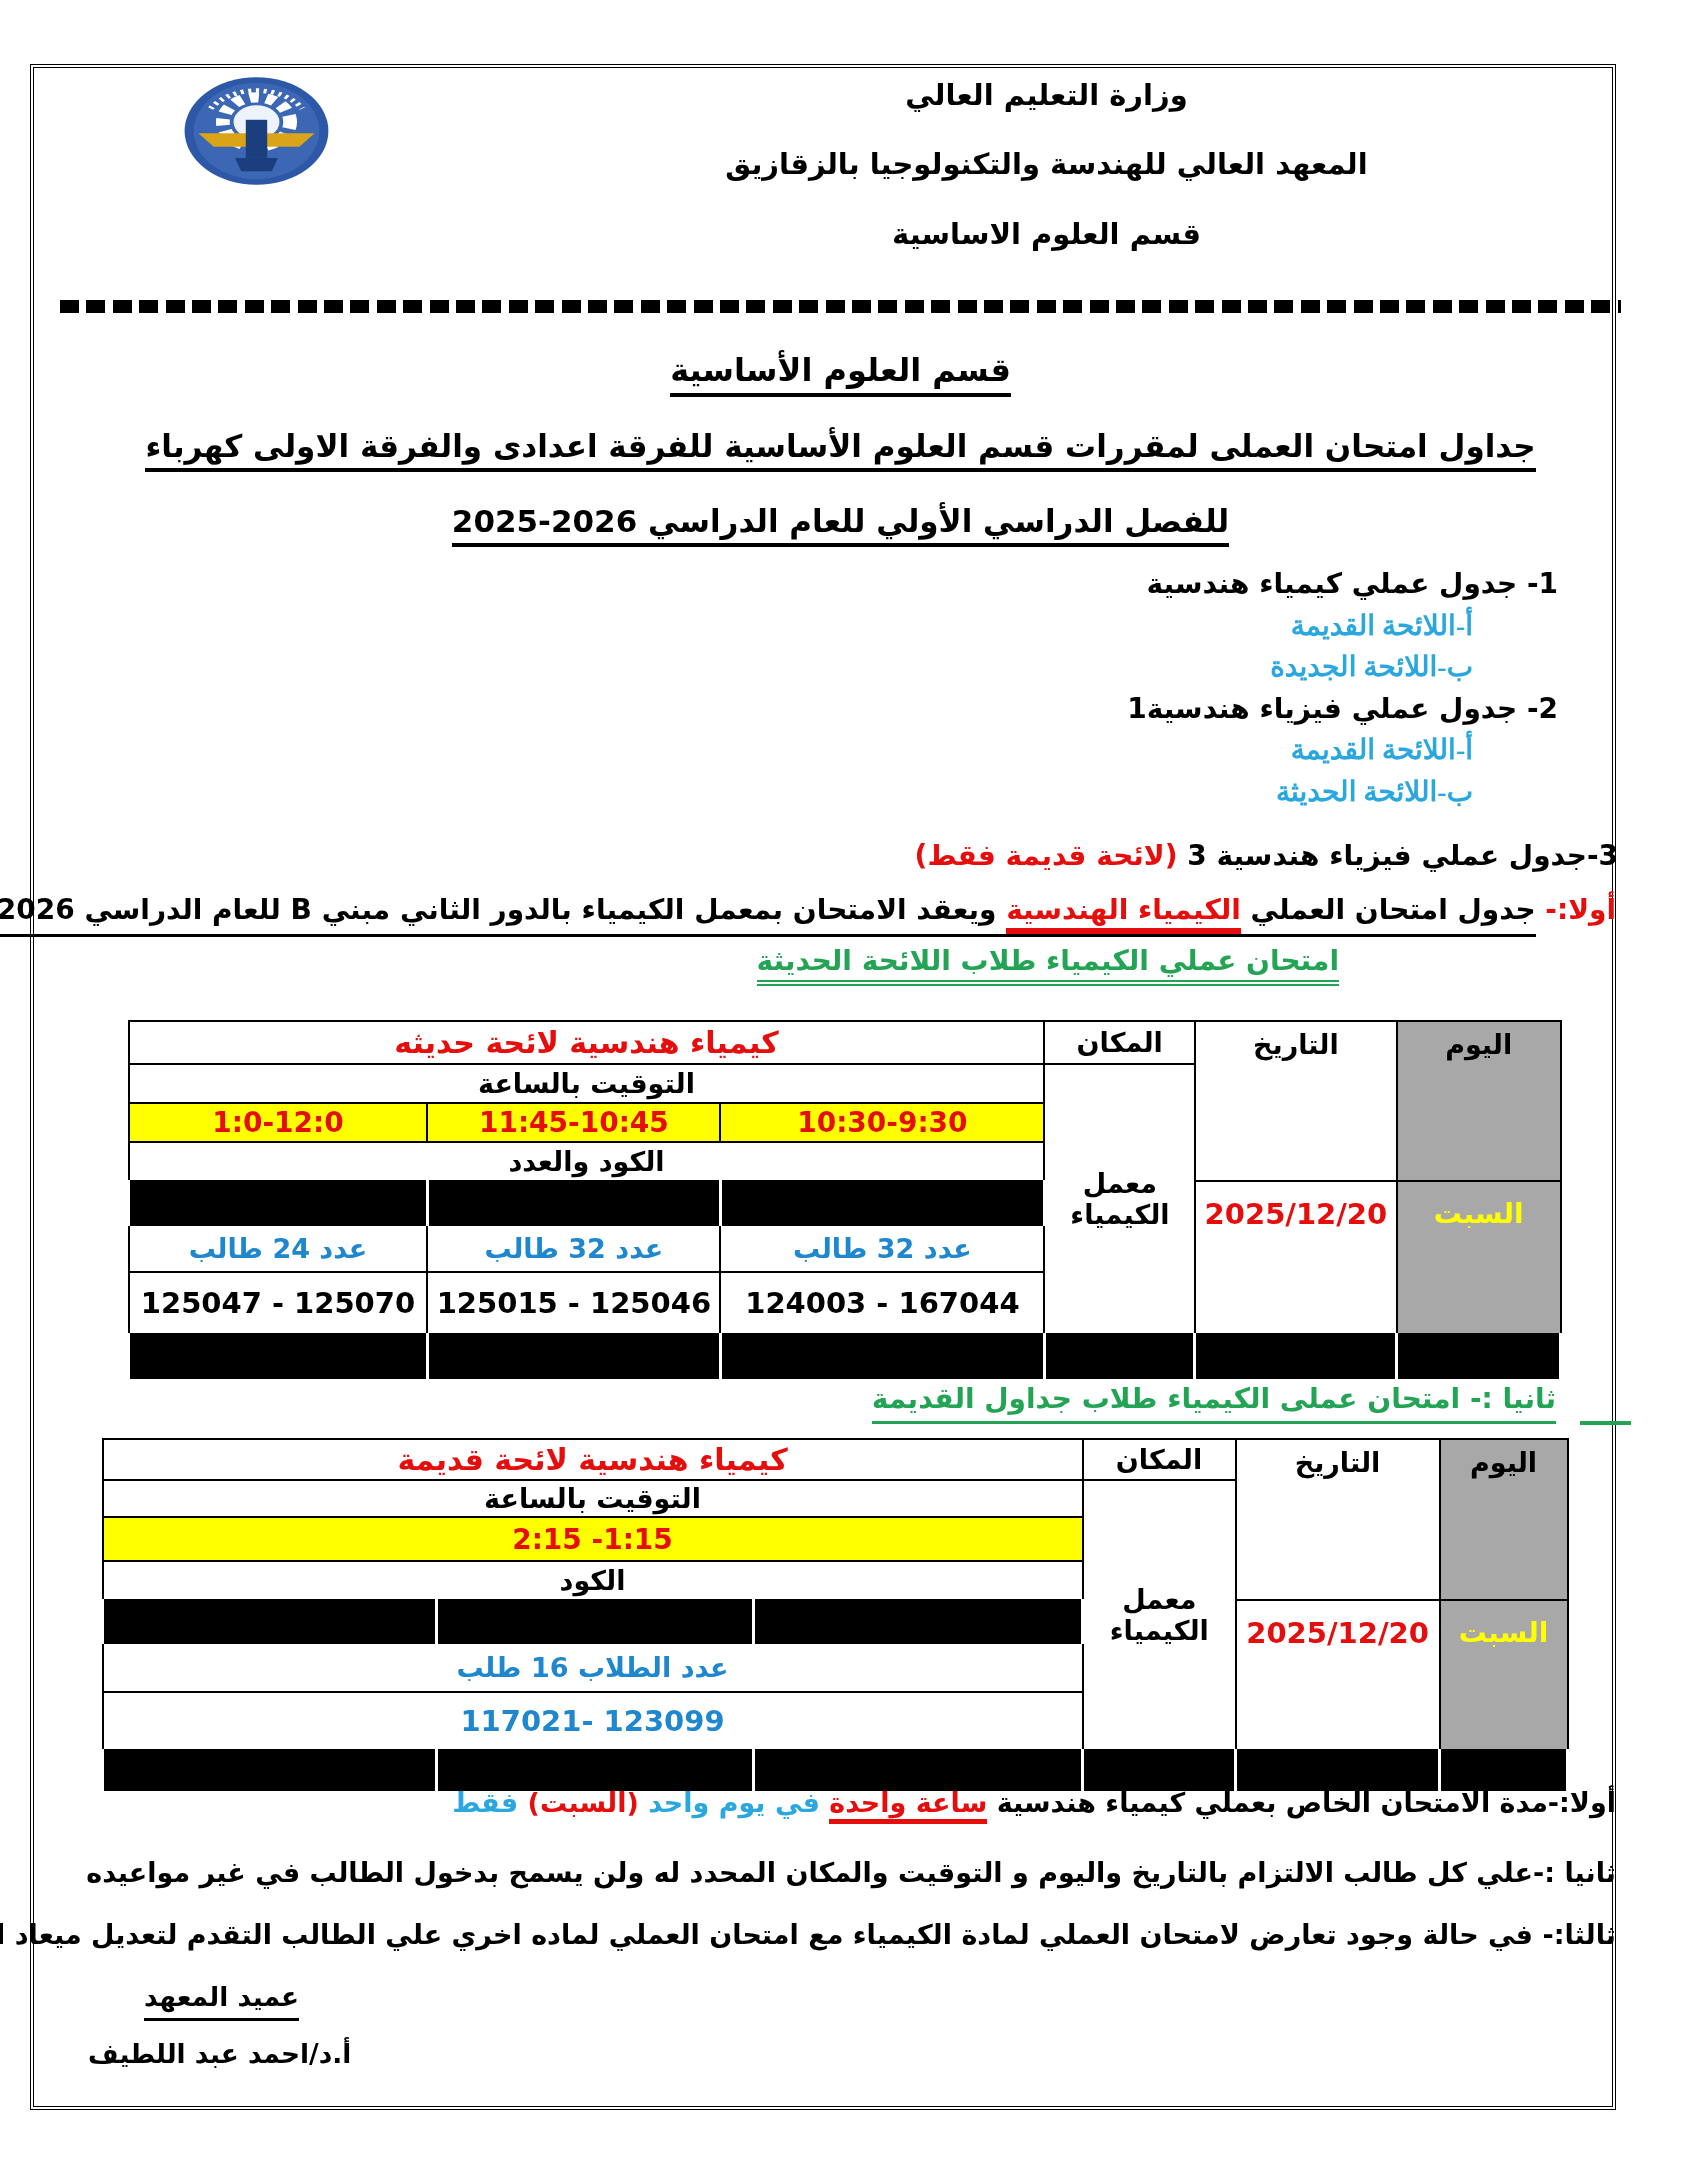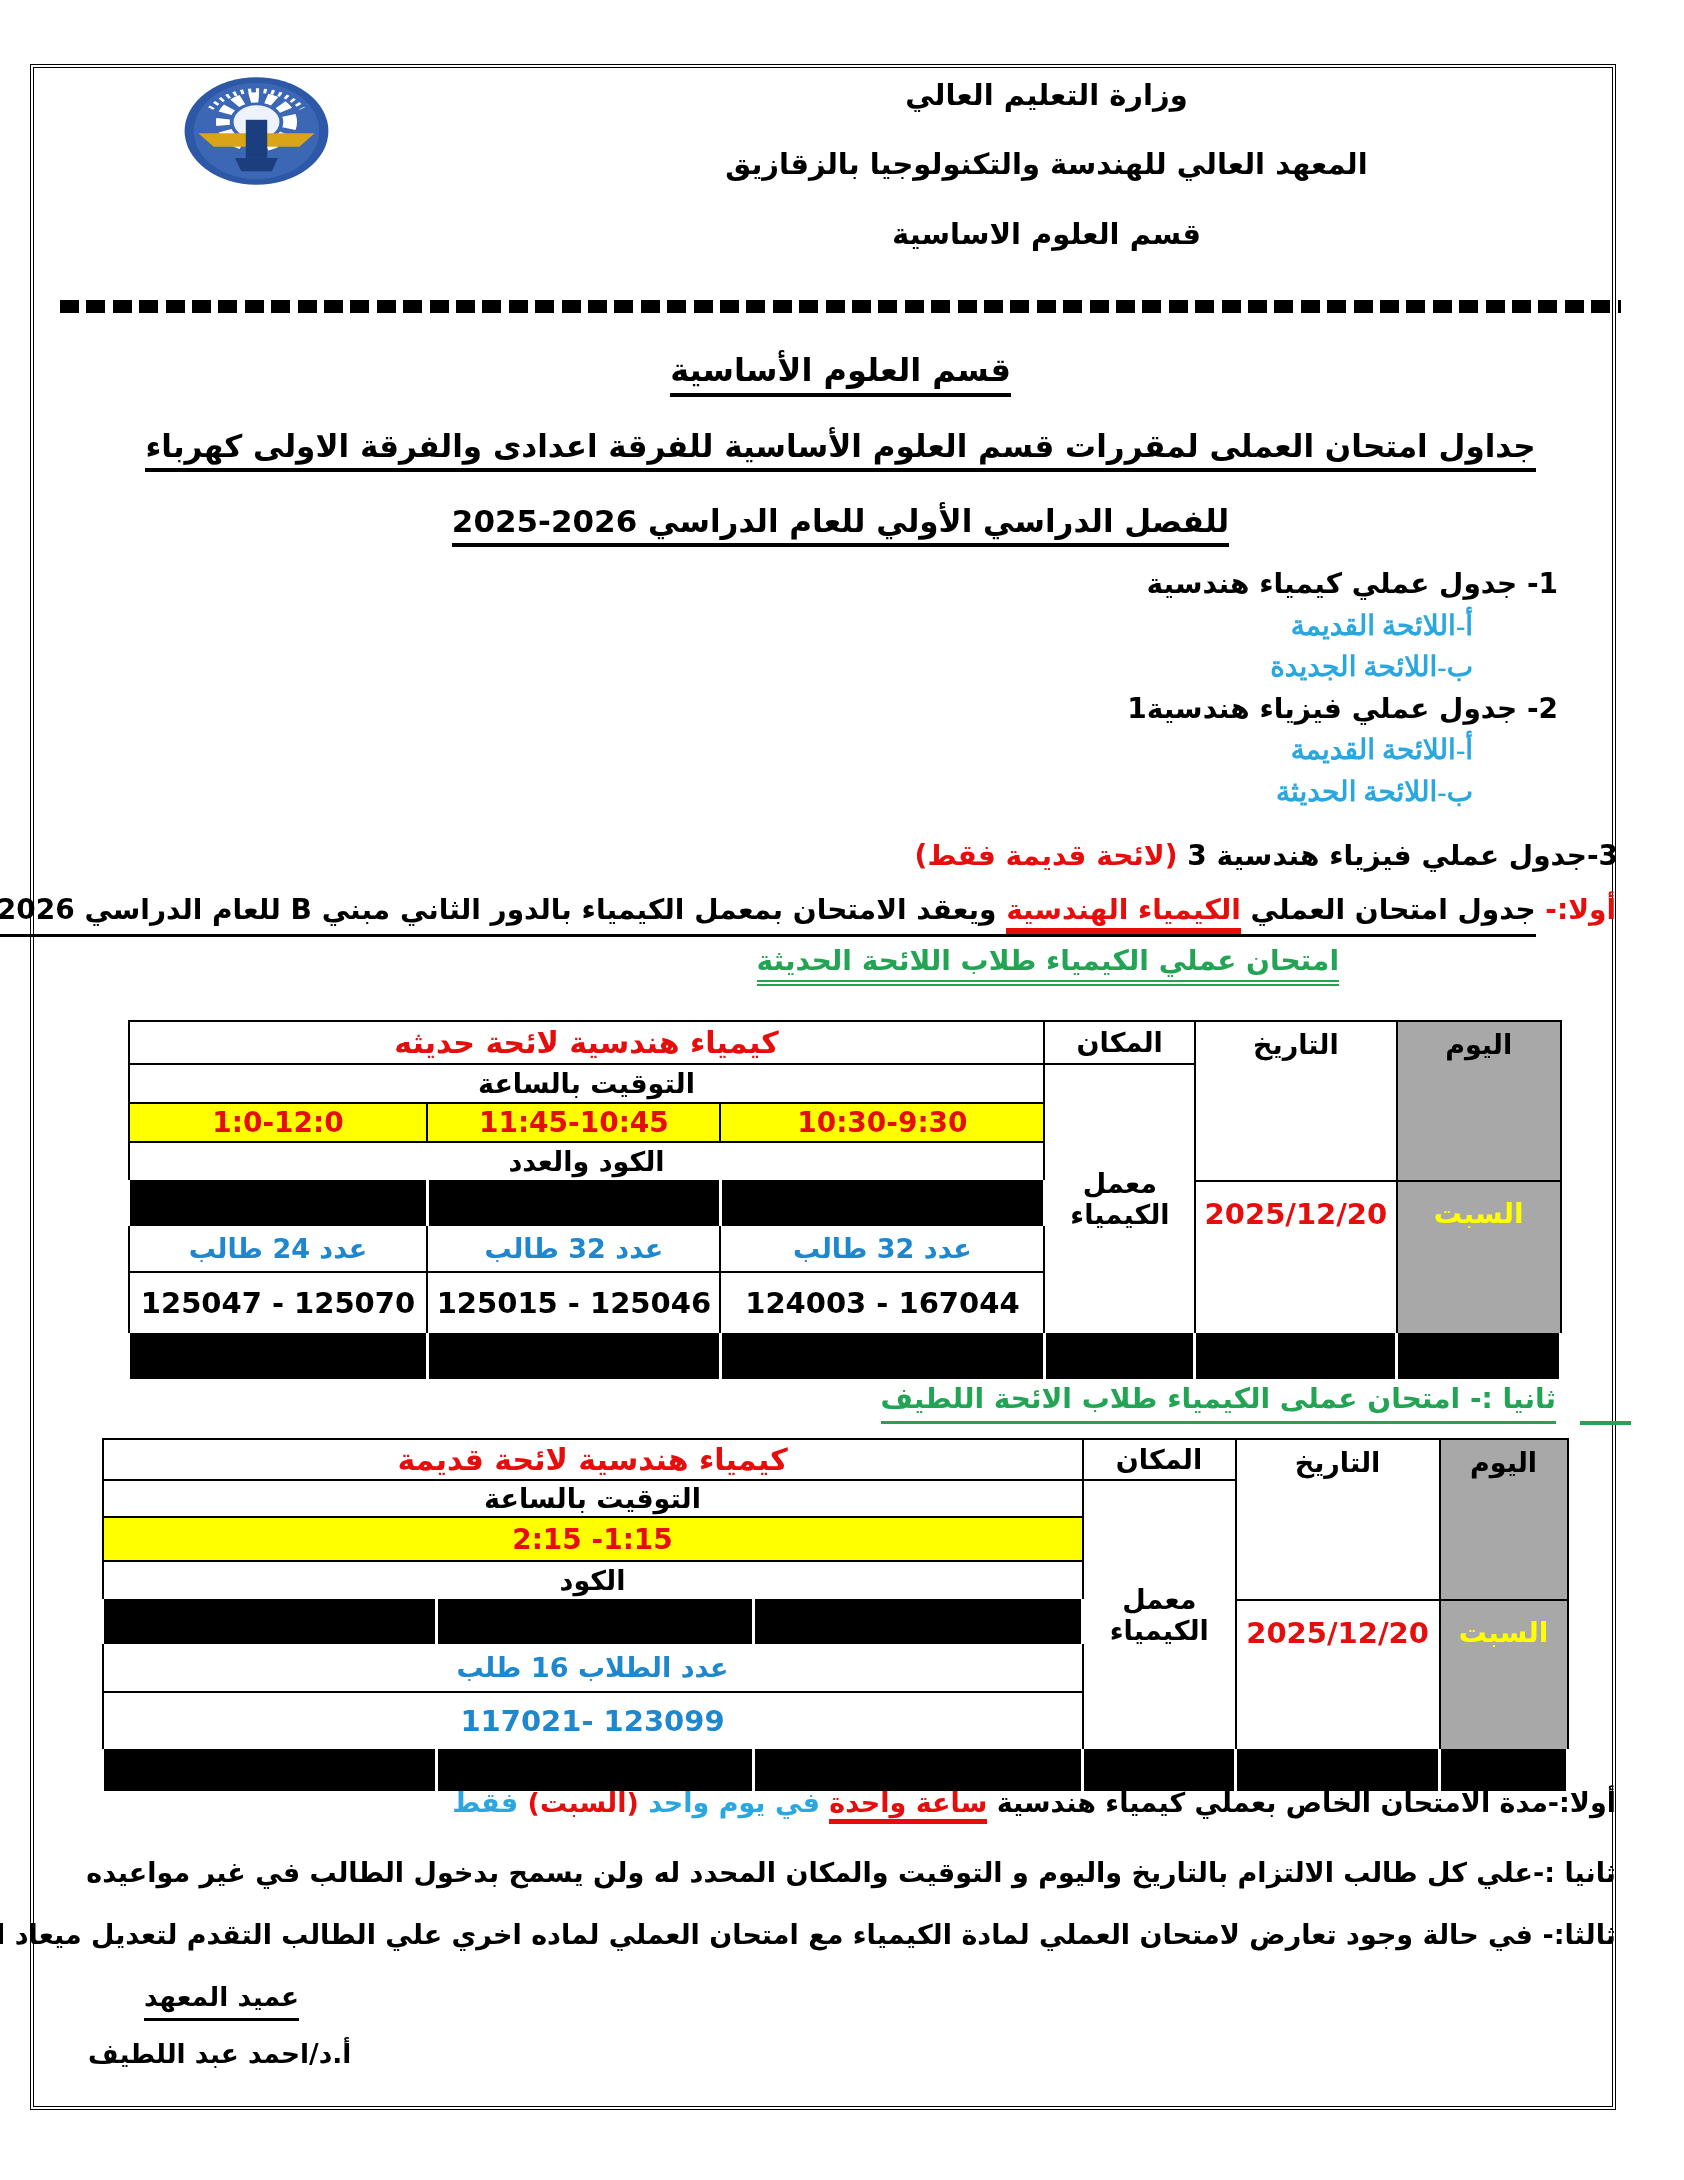--- a/index.html
+++ b/index.html
@@ -186,21 +186,21 @@
       <td class="blk"></td>
       <td class="blk"></td>
       <td class="blk"></td>
       <td class="blk"></td>
       <td class="blk"></td>
     </tr>
   </tbody>
     </table>
 
   <div class="green2">
-    <span class="g-solid">ثانيا :- امتحان عملى الكيمياء طلاب الائحة اللطيف</span>
+    <span class="g-solid">ثانيا :- امتحان عملى الكيمياء طلاب جداول القديمة</span>
   </div>
   <div class="green-dash"></div>
 
   <table class="tbl tbl2">
     <colgroup>
       <col style="width:128px">
         <col style="width:204px">
         <col style="width:153px">
       <col style="width:329px">
         <col style="width:317px">

